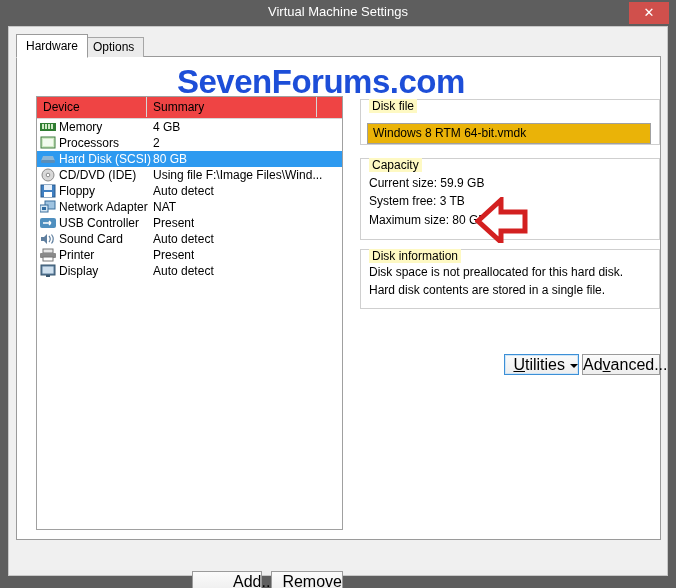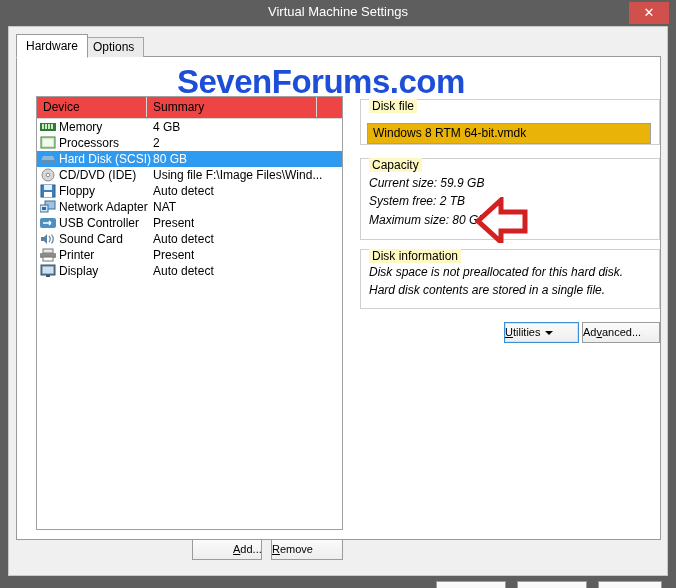--- a/index.html
+++ b/index.html
@@ -174,26 +174,27 @@
   .devrow .dicon {
     position: absolute;
     left: 3px; top: 1px;
     width: 16px; height: 14px;
   }
 
   
   .btn {
     background: linear-gradient(#fbfbfb, #eeeeee);
     border: 1px solid #9b9b9b;
-    font-size: 11px;
-    text-align: left;
+    font-size: 16px;
+    text-align: right;
     box-sizing: border-box;
     cursor: default;
     font-family: "Liberation Sans", sans-serif;
     color: #000;
+    margin-top: 32px;
   }
   .btn.focus { border: 1px solid #3c8fd6; box-shadow: inset 0 0 0 1px #cfe5f7; }
   .btn u { text-decoration: underline; }
 
   #add-btn    { position:absolute; left:183px; top:512px; width:70px; height:21px; line-height:19px; z-index:4;padding-left:40px;}
   #remove-btn { position:absolute; left:262px; top:512px; width:72px; height:21px; line-height:19px; z-index:4;}
 
   
   .group {
     position: absolute;
@@ -231,21 +232,20 @@
     font-family: "Liberation Sans", sans-serif;
     margin-top: 11px;
   }
 
   .infoline {
     position: absolute;
     font-size: 12px;
     line-height: 14px;
     z-index: 5;
     white-space: nowrap;
-    font-style: italic;
   }
   #cap-0 { left: 360px; top: 149px; }
   #cap-1 { left: 360px; top: 167px; }
   #cap-2 { left: 360px; top: 186px; }
   #info-0 { left: 360px; top: 238px; }
   #info-1 { left: 360px; top: 256px; }
 
   #utilities-btn { position:absolute; left:495px; top:295px; width:75px; height:21px; line-height:19px; z-index:5; }
   #advanced-btn  { position:absolute; left:573px; top:295px; width:78px; height:21px; line-height:19px; z-index:5; }
   .caret {
@@ -396,21 +396,21 @@
 
     <div class="group" id="grp-diskfile">
       <div class="glegend">Disk file</div>
     </div>
     <div class="textbox" placeholder="">Windows 8 RTM 64-bit.vmdk</div>
 
     <div class="group" id="grp-capacity">
       <div class="glegend">Capacity</div>
     </div>
     <div class="infoline" id="cap-0">Current size:  59.9 GB</div>
-    <div class="infoline" id="cap-1">System free:  2 TB</div>
+    <div class="infoline" id="cap-1">System free:  3 TB</div>
     <div class="infoline" id="cap-2">Maximum size:  80 GB</div>
 
     <svg class="annot-arrow" viewBox="0 0 54 46">
       <polygon points="3,24 26,3 26,15 50,15 50,34 26,34 26,45" fill="#ffffff" stroke="#d32020" stroke-width="5" stroke-linejoin="miter"></polygon>
     </svg>
 
     <div class="group" id="grp-diskinfo">
       <div class="glegend">Disk information</div>
     </div>
     <div class="infoline" id="info-1">Hard disk contents are stored in a single file.</div>

